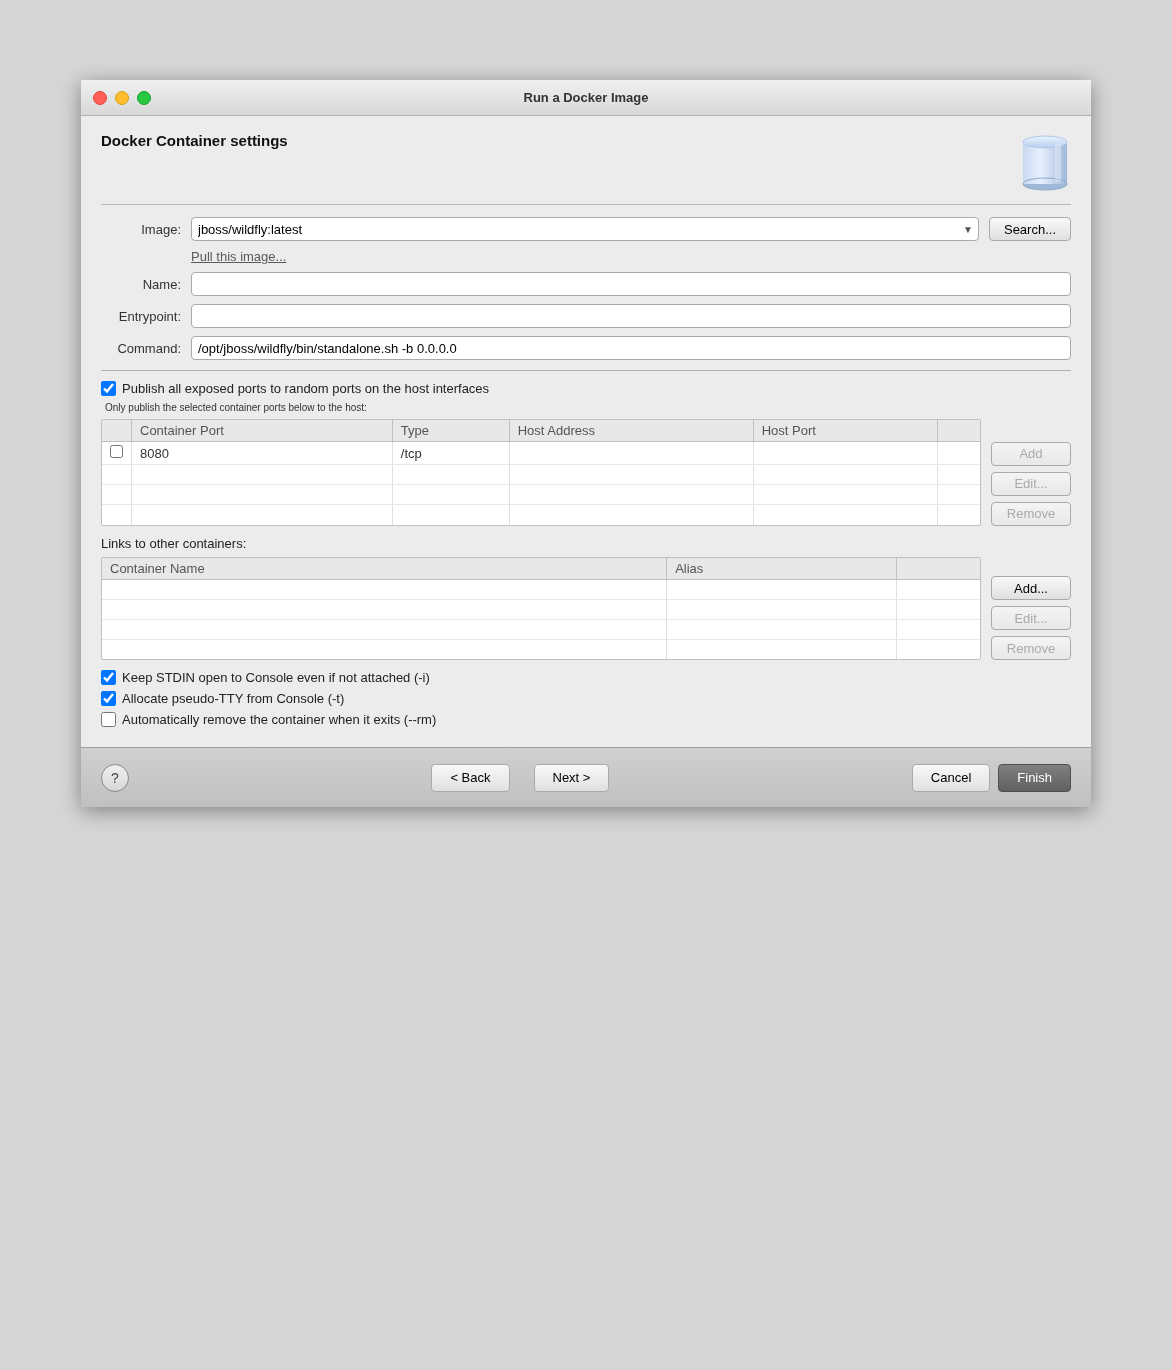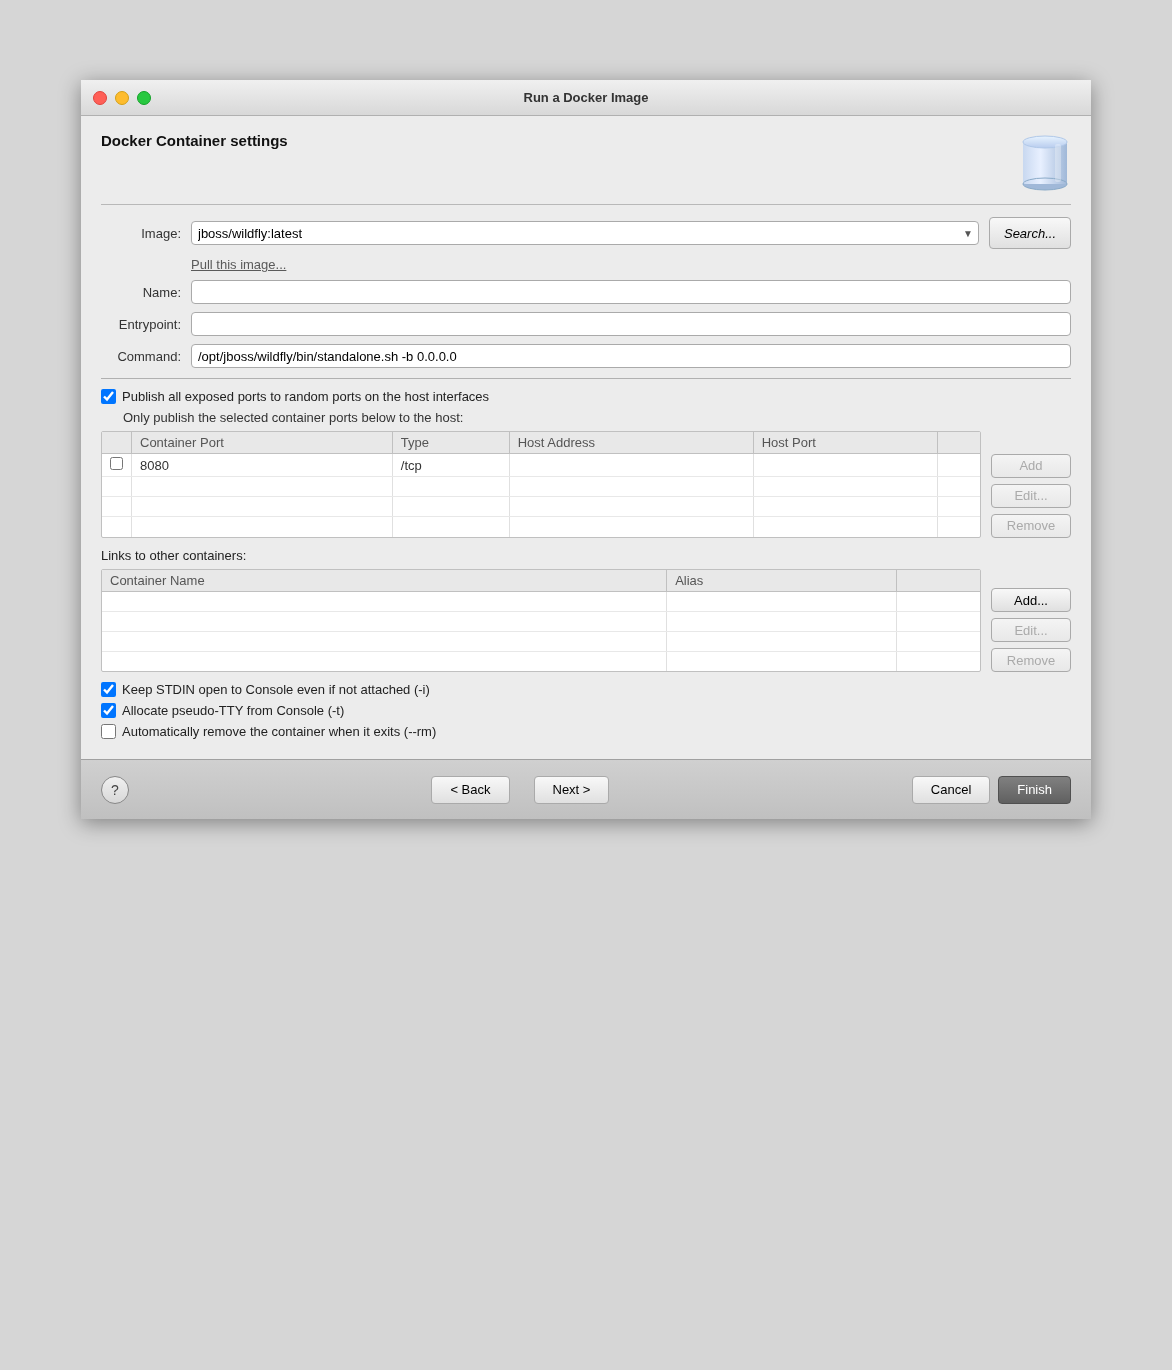--- a/index.html
+++ b/index.html
@@ -134,29 +134,28 @@
       position: absolute;
       right: 6px;
       top: 50%;
       transform: translateY(-50%);
       pointer-events: none;
       color: #555;
       font-size: 10px;
     }
     .search-btn {
       margin-left: 10px;
-      height: 32px;
+      height: 24px;
       padding: 0 14px;
       background: linear-gradient(to bottom, #f8f8f8, #e0e0e0);
       border: 1px solid #aaa;
       border-radius: 4px;
       font-size: 13px;
       cursor: pointer;
       white-space: nowrap;
-      font-style: italic;
     }
 
     .pull-link {
       margin-left: 90px;
       color: #5a5a5a;
       text-decoration: underline;
       font-size: 13px;
       cursor: pointer;
       margin-bottom: 8px;
       display: block;
@@ -182,22 +181,22 @@
     .checkbox-row input[type="checkbox"] {
       width: 15px;
       height: 15px;
       cursor: pointer;
     }
     .checkbox-label {
       font-size: 13px;
       color: #222;
     }
     .sub-label {
-      margin-left: 22px;
-      font-size: 13px;
+      margin-left: 4px;
+      font-size: 10px;
       color: #333;
       margin-bottom: 6px;
     }
 
     
     .table-wrap {
       border: 1px solid #c0c0c0;
       border-radius: 2px;
       background: white;
       overflow: hidden;

